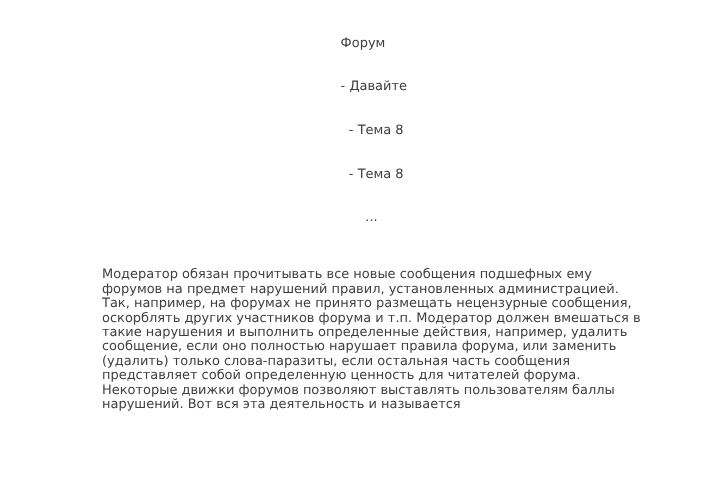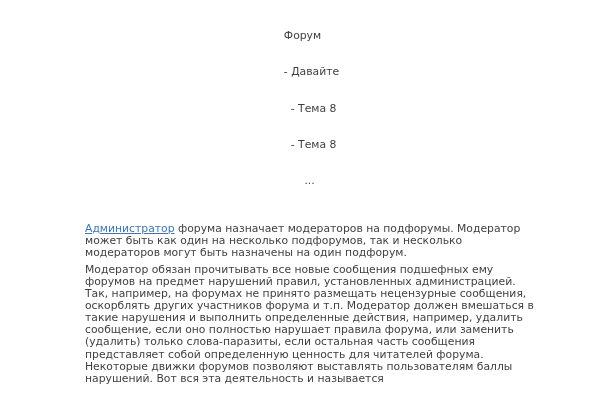--- a/index.html
+++ b/index.html
@@ -45,17 +45,16 @@
 
 
   <div class="tree">
     <div>Форум</div>
     <div>- Давайте</div>
     <div>  - Тема 8</div>
     <div>  - Тема 8</div>
     <div>      ...</div>
   </div>
 
-  <p class="para"><a class="lnk">Администратор</a><span> форума назначает модераторов на подфорумы. Модератор может быть как один на несколько подфорумов, так и несколько модераторов могут быть назначены на один подфорум.</span></p>
 
   <p class="para"><span>Модератор обязан прочитывать все новые сообщения подшефных ему форумов на предмет нарушений правил, установленных администрацией. Так, например, на форумах не принято размещать нецензурные сообщения, оскорблять других участников форума и т.п. Модератор должен вмешаться в такие нарушения и выполнить определенные действия, например, удалить сообщение, если оно полностью нарушает правила форума, или заменить (удалить) только слова-паразиты, если остальная часть сообщения представляет собой определенную ценность для читателей форума. Некоторые движки форумов позволяют выставлять пользователям баллы нарушений. Вот вся эта деятельность и называется </span></p>
 
 </div>
 
 </body></html>

